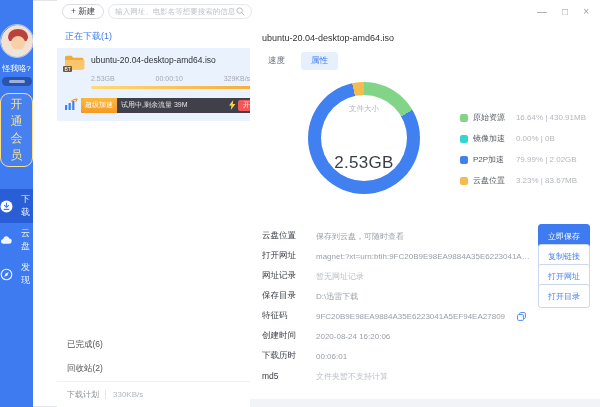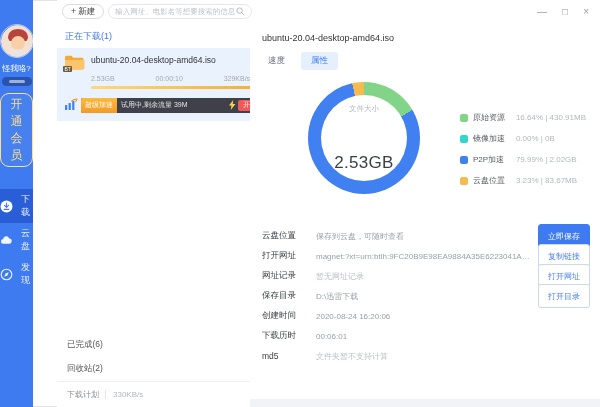--- a/index.html
+++ b/index.html
@@ -267,20 +267,31 @@
         <span class="dp-row-label">网址记录</span>
         <span class="dp-row-value muted">暂无网址记录</span>
         <button class="dp-btn outline">打开网址</button>
       </div>
       <div class="dp-row">
         <span class="dp-row-label">保存目录</span>
         <span class="dp-row-value">D:\迅雷下载</span>
         <button class="dp-btn outline">打开目录</button>
       </div>
       <div class="dp-row">
+        <span class="dp-row-label">特征码</span>
+        <span class="dp-row-value" style="flex: 0 0 auto;">9FC20B9E98EA9884A35E6223041A5EF94EA27809</span>
+        <span class="copy-btn">
+          <svg width="9" height="9" viewBox="0 0 9 9">
+            <rect x="2.6" y="0.6" width="5.8" height="5.8" rx="1" fill="none" stroke="#4a8cf7" stroke-width="1"></rect>
+            <rect x="0.6" y="2.6" width="5.8" height="5.8" rx="1" fill="#fff" stroke="#4a8cf7" stroke-width="1"></rect>
+          </svg>
+        </span>
+        <span style="flex: 1 1 0%;"></span>
+      </div>
+      <div class="dp-row">
         <span class="dp-row-label">创建时间</span>
         <span class="dp-row-value">2020-08-24 16:20:06</span>
       </div>
       <div class="dp-row">
         <span class="dp-row-label">下载历时</span>
         <span class="dp-row-value">00:06:01</span>
       </div>
       <div class="dp-row">
         <span class="dp-row-label">md5</span>
         <span class="dp-row-value muted">文件夹暂不支持计算</span>

